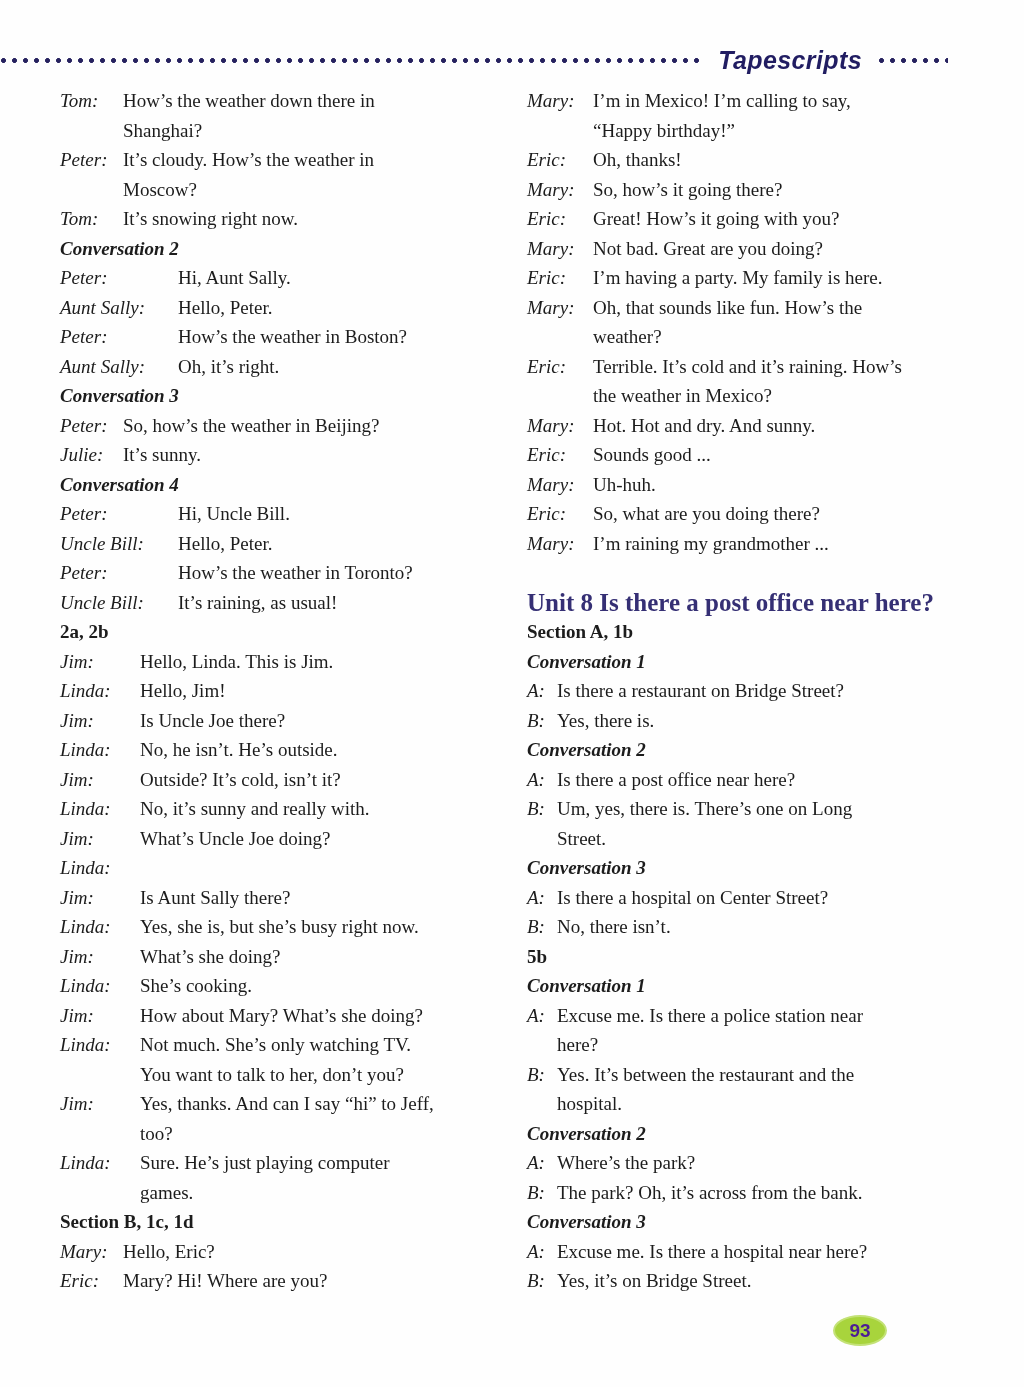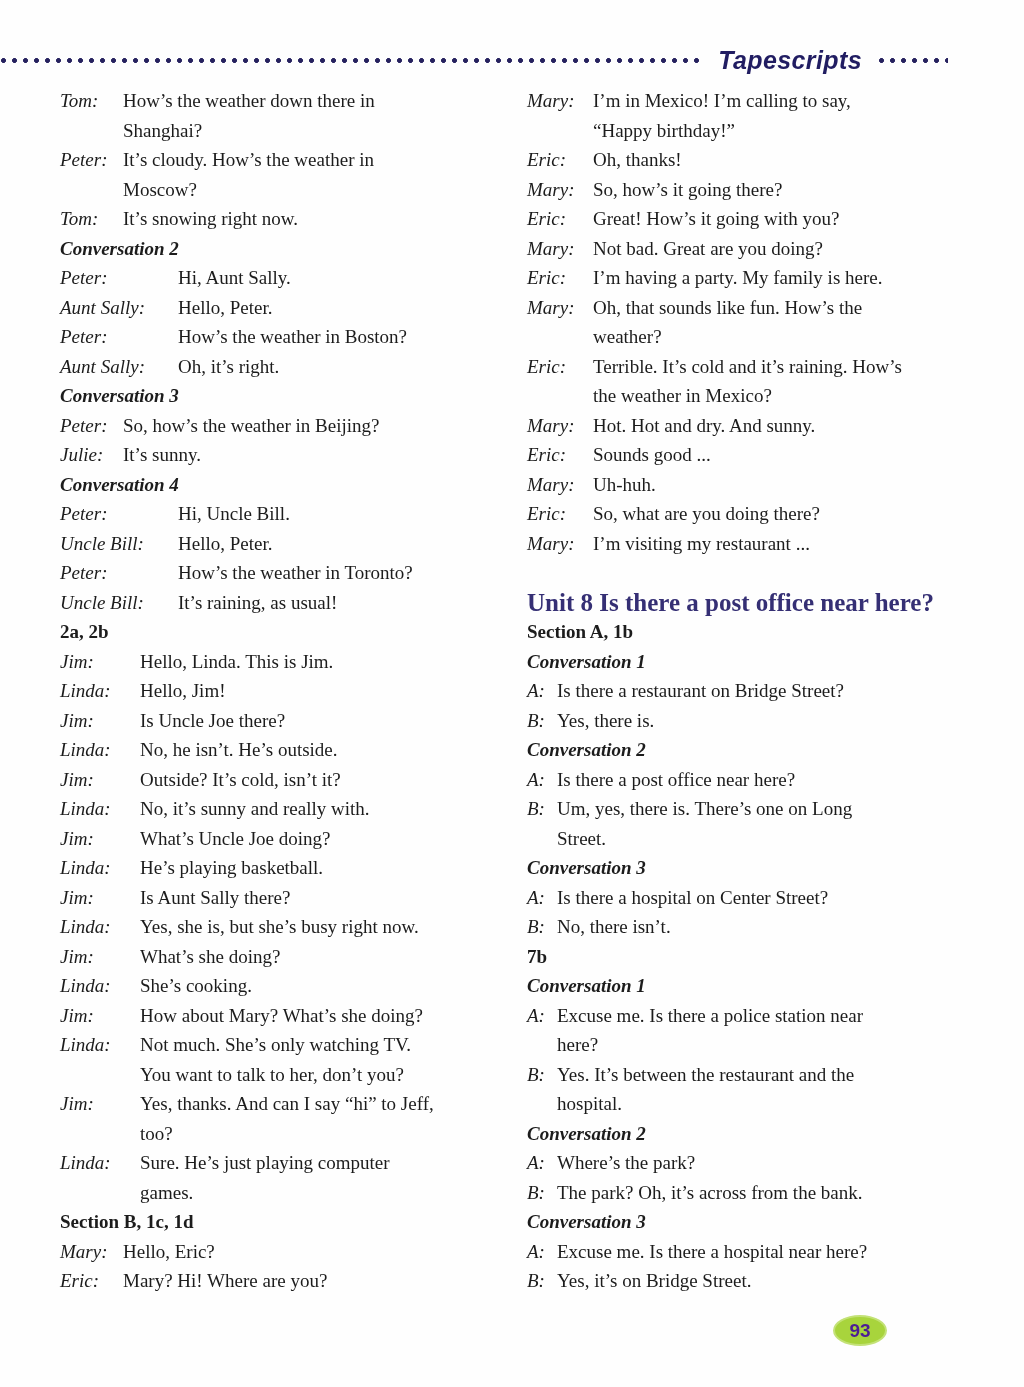--- a/index.html
+++ b/index.html
@@ -171,21 +171,20 @@
         <div class="row">
     <span class="sp w-jim">Linda:</span>
     <span class="ut">No, it’s sunny and really with.</span>
   </div>
         <div class="row">
     <span class="sp w-jim">Jim:</span>
     <span class="ut">What’s Uncle Joe doing?</span>
   </div>
         <div class="row">
     <span class="sp w-jim">Linda:</span>
-    <span class="ut">He’s playing basketball.</span>
   </div>
         <div class="row">
     <span class="sp w-jim">Jim:</span>
     <span class="ut">Is Aunt Sally there?</span>
   </div>
         <div class="row">
     <span class="sp w-jim">Linda:</span>
     <span class="ut">Yes, she is, but she’s busy right now.</span>
   </div>
         <div class="row">
@@ -272,21 +271,21 @@
         <div class="row">
     <span class="sp w-me">Mary:</span>
     <span class="ut">Uh-huh.</span>
   </div>
         <div class="row">
     <span class="sp w-me">Eric:</span>
     <span class="ut">So, what are you doing there?</span>
   </div>
         <div class="row">
     <span class="sp w-me">Mary:</span>
-    <span class="ut">I’m visiting my restaurant ...</span>
+    <span class="ut">I’m raining my grandmother ...</span>
   </div>
         <div class="gapline"></div>
         <div class="unit" style="color: rgb(53, 47, 116);">Unit 8  Is there a post office near here?</div>
         <div class="sh">Section A, 1b</div>
         <div class="ci">Conversation 1</div>
         <div class="row">
     <span class="sp w-ab">A:</span>
     <span class="ut">Is there a restaurant on Bridge Street?</span>
   </div>
         <div class="row">
@@ -305,21 +304,21 @@
   </div>
         <div class="ci">Conversation 3</div>
         <div class="row">
     <span class="sp w-ab">A:</span>
     <span class="ut">Is there a hospital on Center Street?</span>
   </div>
         <div class="row">
     <span class="sp w-ab">B:</span>
     <span class="ut">No, there isn’t.</span>
   </div>
-        <div class="sh">7b</div>
+        <div class="sh">5b</div>
         <div class="ci">Conversation 1</div>
         <div class="row">
     <span class="sp w-ab">A:</span>
     <span class="ut">Excuse me. Is there a police station near
 here?</span>
   </div>
         <div class="row">
     <span class="sp w-ab">B:</span>
     <span class="ut">Yes. It’s between the restaurant and the
 hospital.</span>

